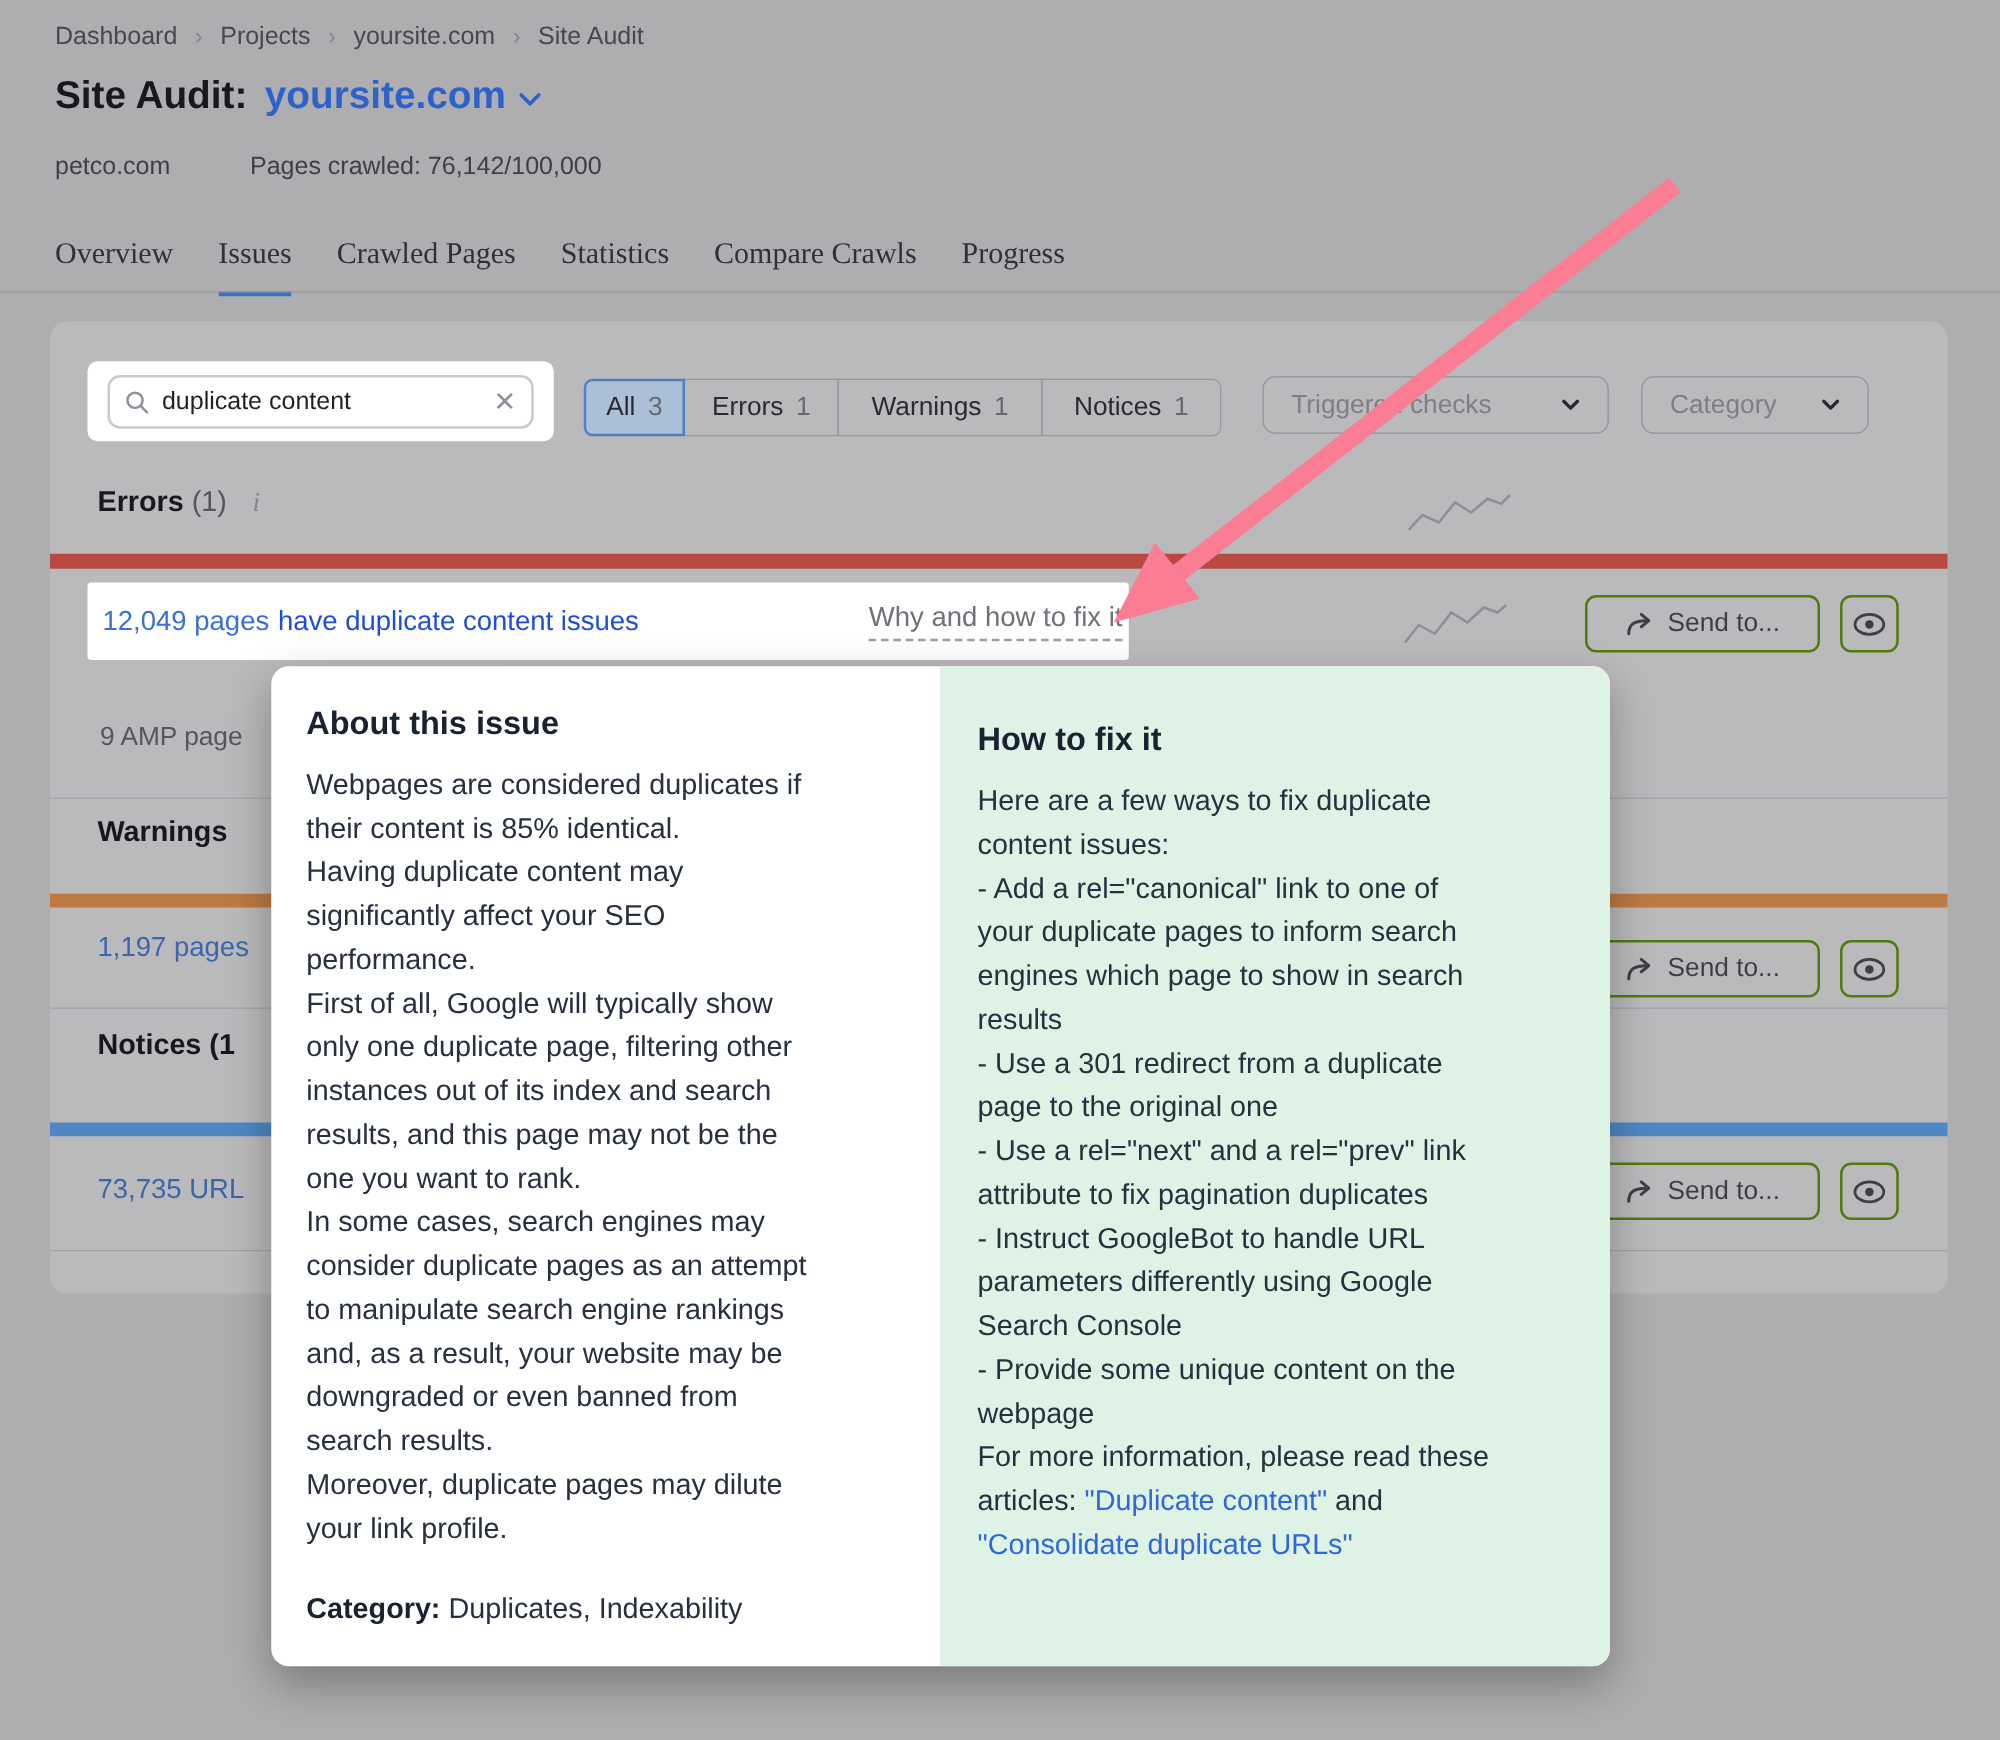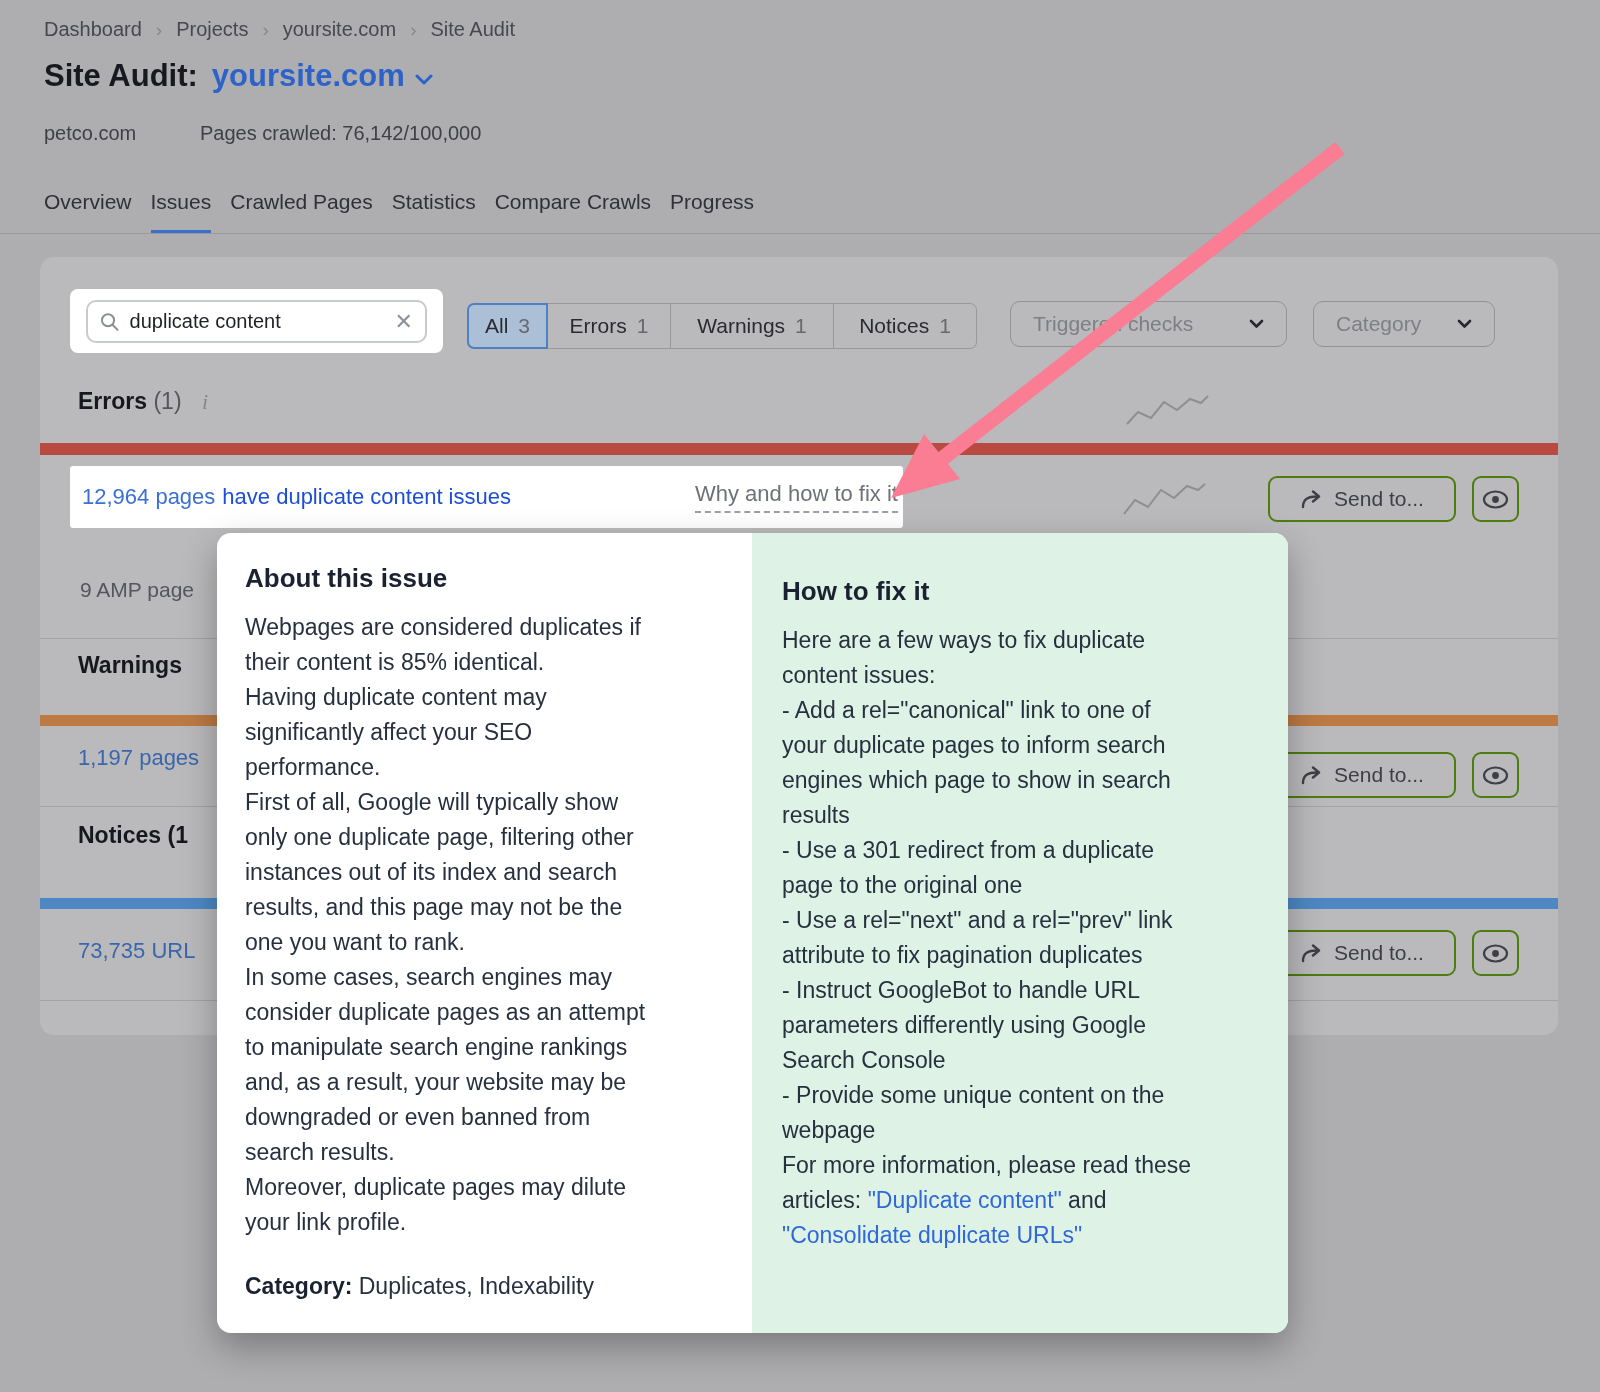--- a/index.html
+++ b/index.html
@@ -10,21 +10,21 @@
 
   
   .breadcrumb { left:44px; top:18px; display:flex; gap:14px; align-items:center;
                 font-size:20px; color:#46484e; }
   .crumb-sep { color:#84868c; font-size:19px; }
   .page-title { left:44px; top:58px; font-size:31px; font-weight:bold; color:#17191e;
                 display:flex; align-items:center; }
   .project-name { color:#2d63c9; margin-left:14px; }
   .title-chevron { margin-left:10px; margin-top:8px; }
   .subtle { font-size:20px; color:#3e4046; }
-  .tabs { left:44px; top:190px; display:flex; gap:19px; font-size:21px; color:#2f3137; }
+  .tabs { left:44px; top:190px; display:flex; gap:36px; font-size:24px; color:#2f3137;font-family:Liberation Serif, serif; }
   .tab { padding-bottom:16px; }
   .tab.active { border-bottom:4px solid #3a6fd0; }
   .tabs-divider { left:0; top:233px; width:1600px; height:1px; background:#9a9a9d; }
 
   
   .card { left:40px; top:257px; width:1518px; height:778px; background:#bababc; border-radius:14px; }
 
   
   .search-spot { left:70px; top:289px; width:373px; height:64px; background:#ffffff;
                  border-radius:8px; z-index:5; }
@@ -179,21 +179,21 @@
     <b>Errors</b>
     <span>(1)</span>
     <span class="info-i">i</span>
   </div>
   <svg class="abs" style="left:1125px; top:392px;" width="85" height="38" viewBox="0 0 85 38">
     <polyline class="spark" points="2,32 13,20 26,26 39,10 52,18 65,7 76,11 83,4"></polyline>
   </svg>
   <div class="abs bar red"></div>
 
   <div class="abs row-spot">
-    <span class="pages-link">12,964 pages</span>
+    <span class="pages-link">12,049 pages</span>
     <span class="row-text">have duplicate content issues</span>
     <span class="why-link">Why and how to fix it</span>
   </div>
   <svg class="abs" style="left:1122px; top:478px;" width="85" height="42" viewBox="0 0 85 42">
     <polyline class="spark" points="2,36 13,22 26,29 39,12 52,20 65,8 76,12 83,6"></polyline>
   </svg>
   <div class="abs btn send-btn" style="left:1268px; top:476px;">
     <svg width="24" height="19" viewBox="0 0 24 19">
       <path d="M3 17 C3 9 8 6.5 17 6.5" fill="none" stroke="#3d3f45" stroke-width="2.4" stroke-linecap="round"></path>
       <polyline points="13,1.5 19,6.5 13,11.5" fill="none" stroke="#3d3f45" stroke-width="2.4" stroke-linecap="round" stroke-linejoin="round"></polyline>

